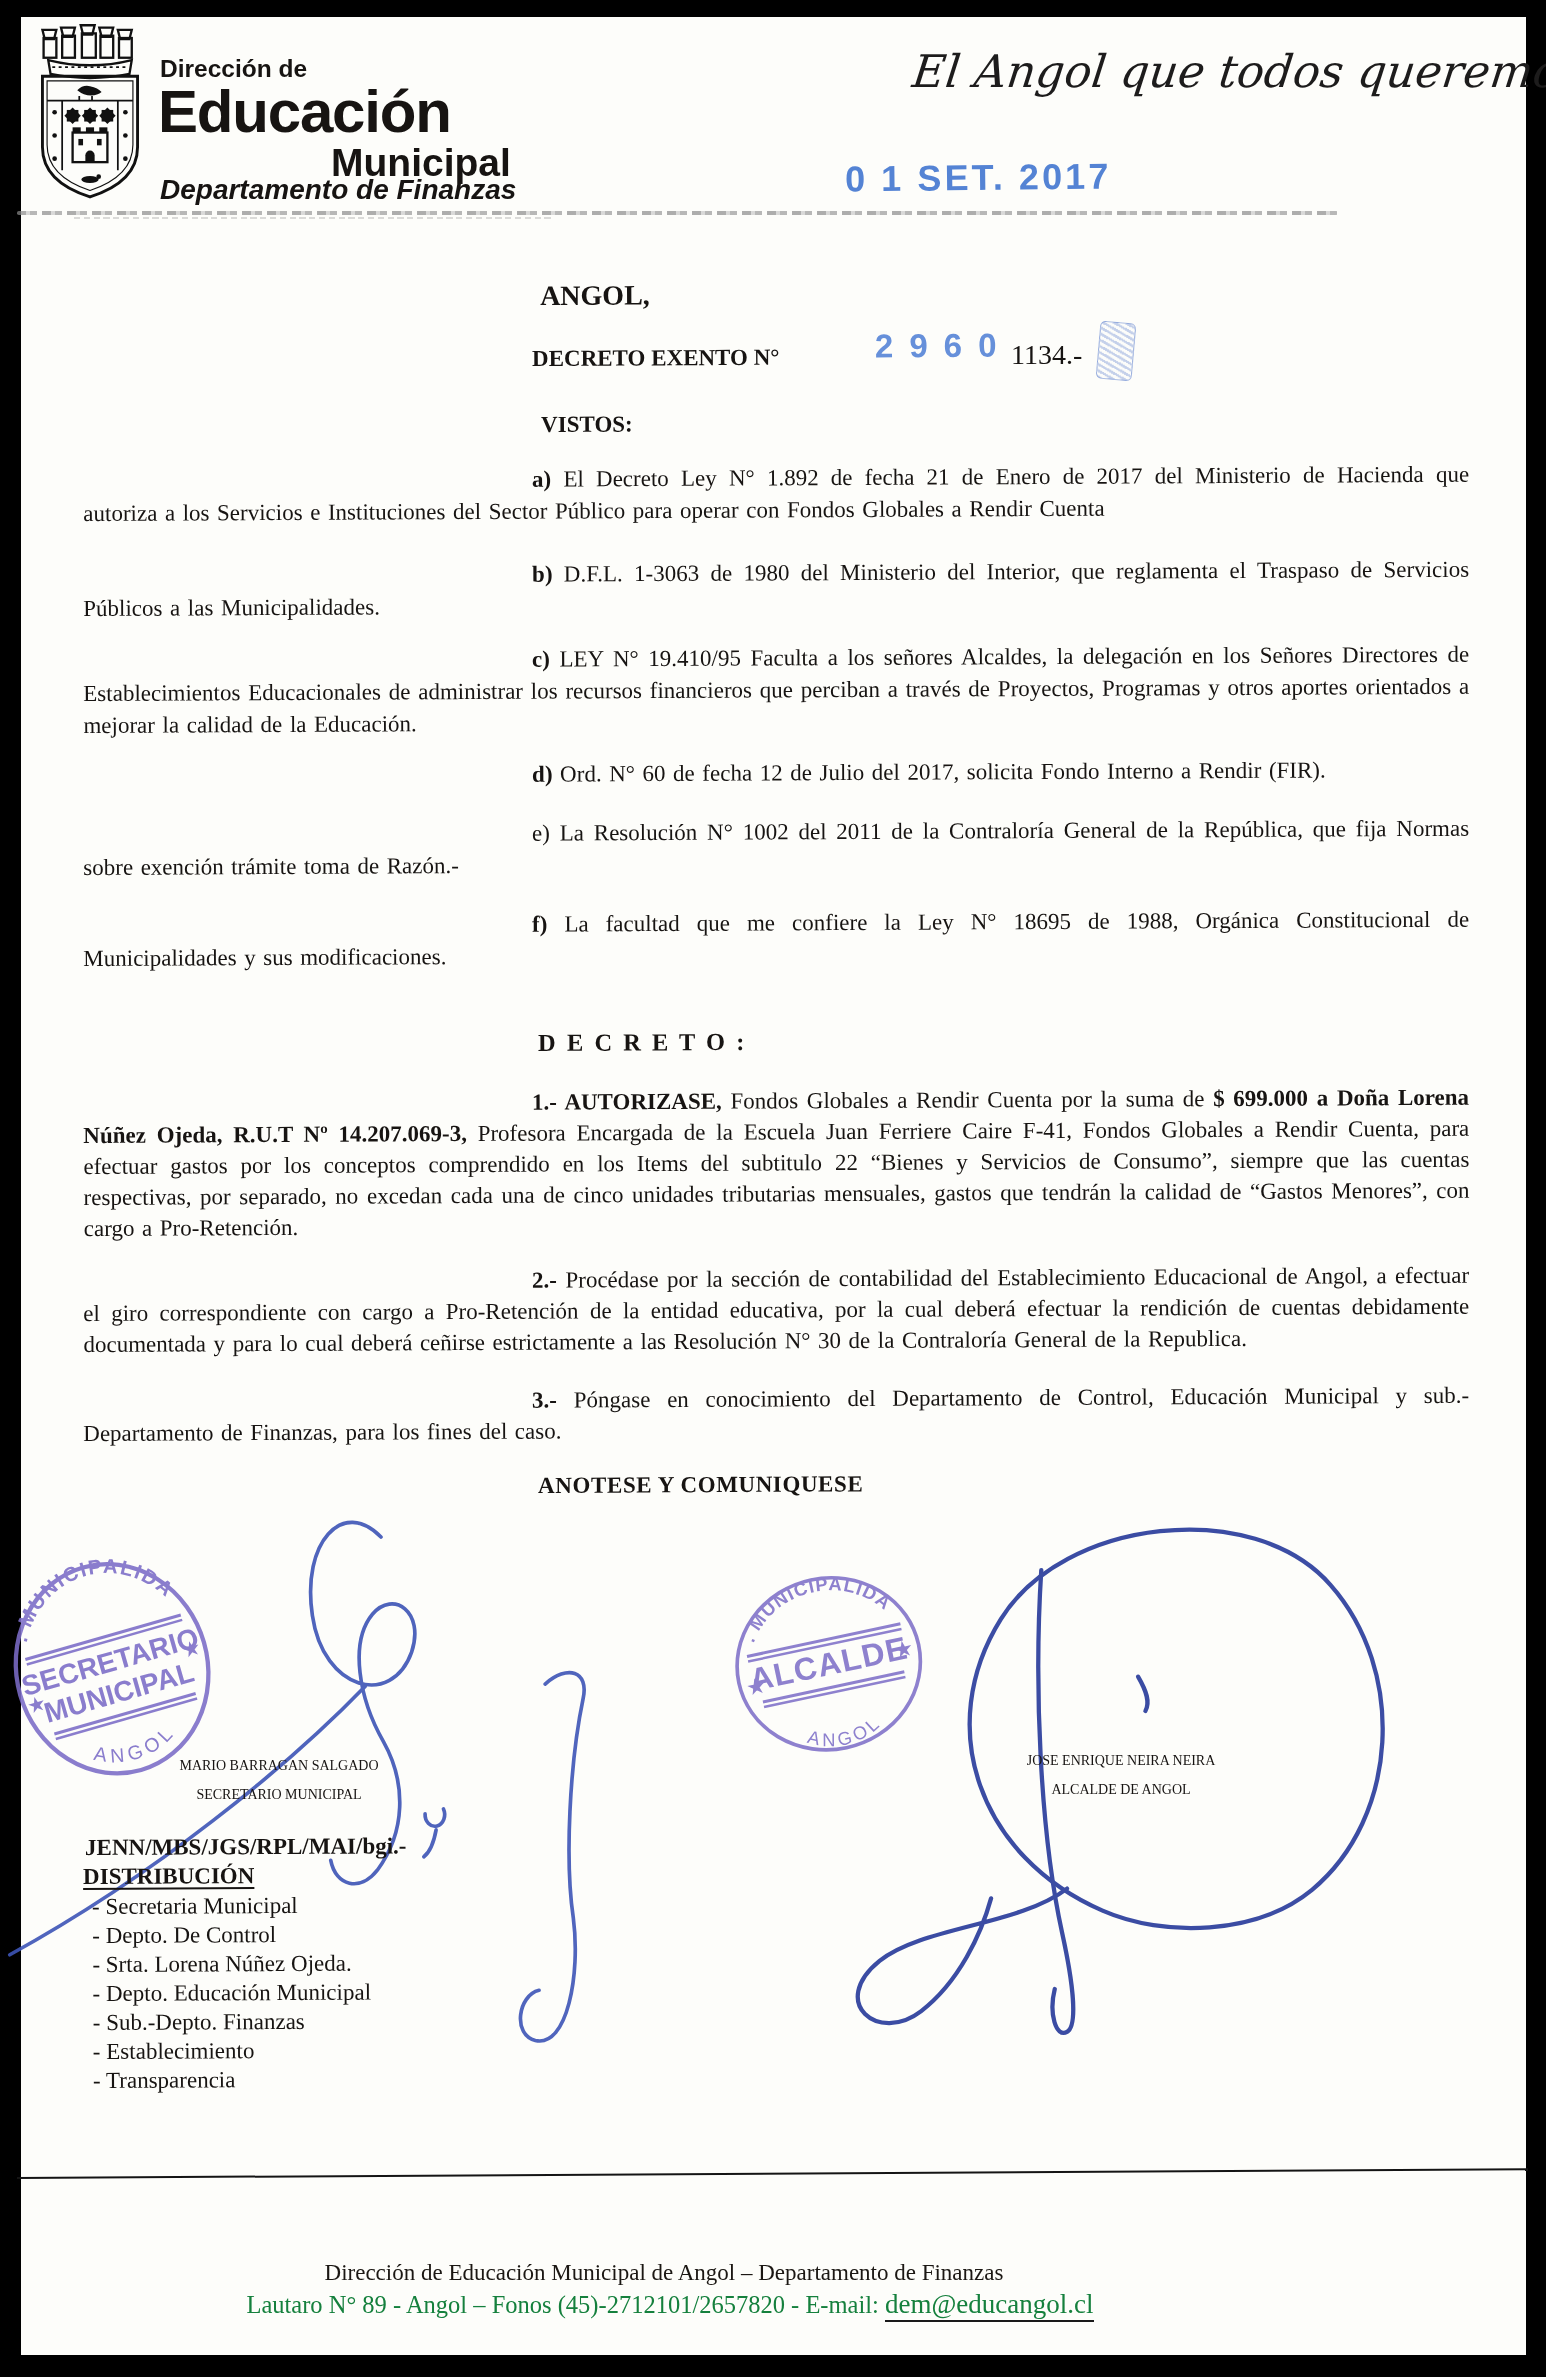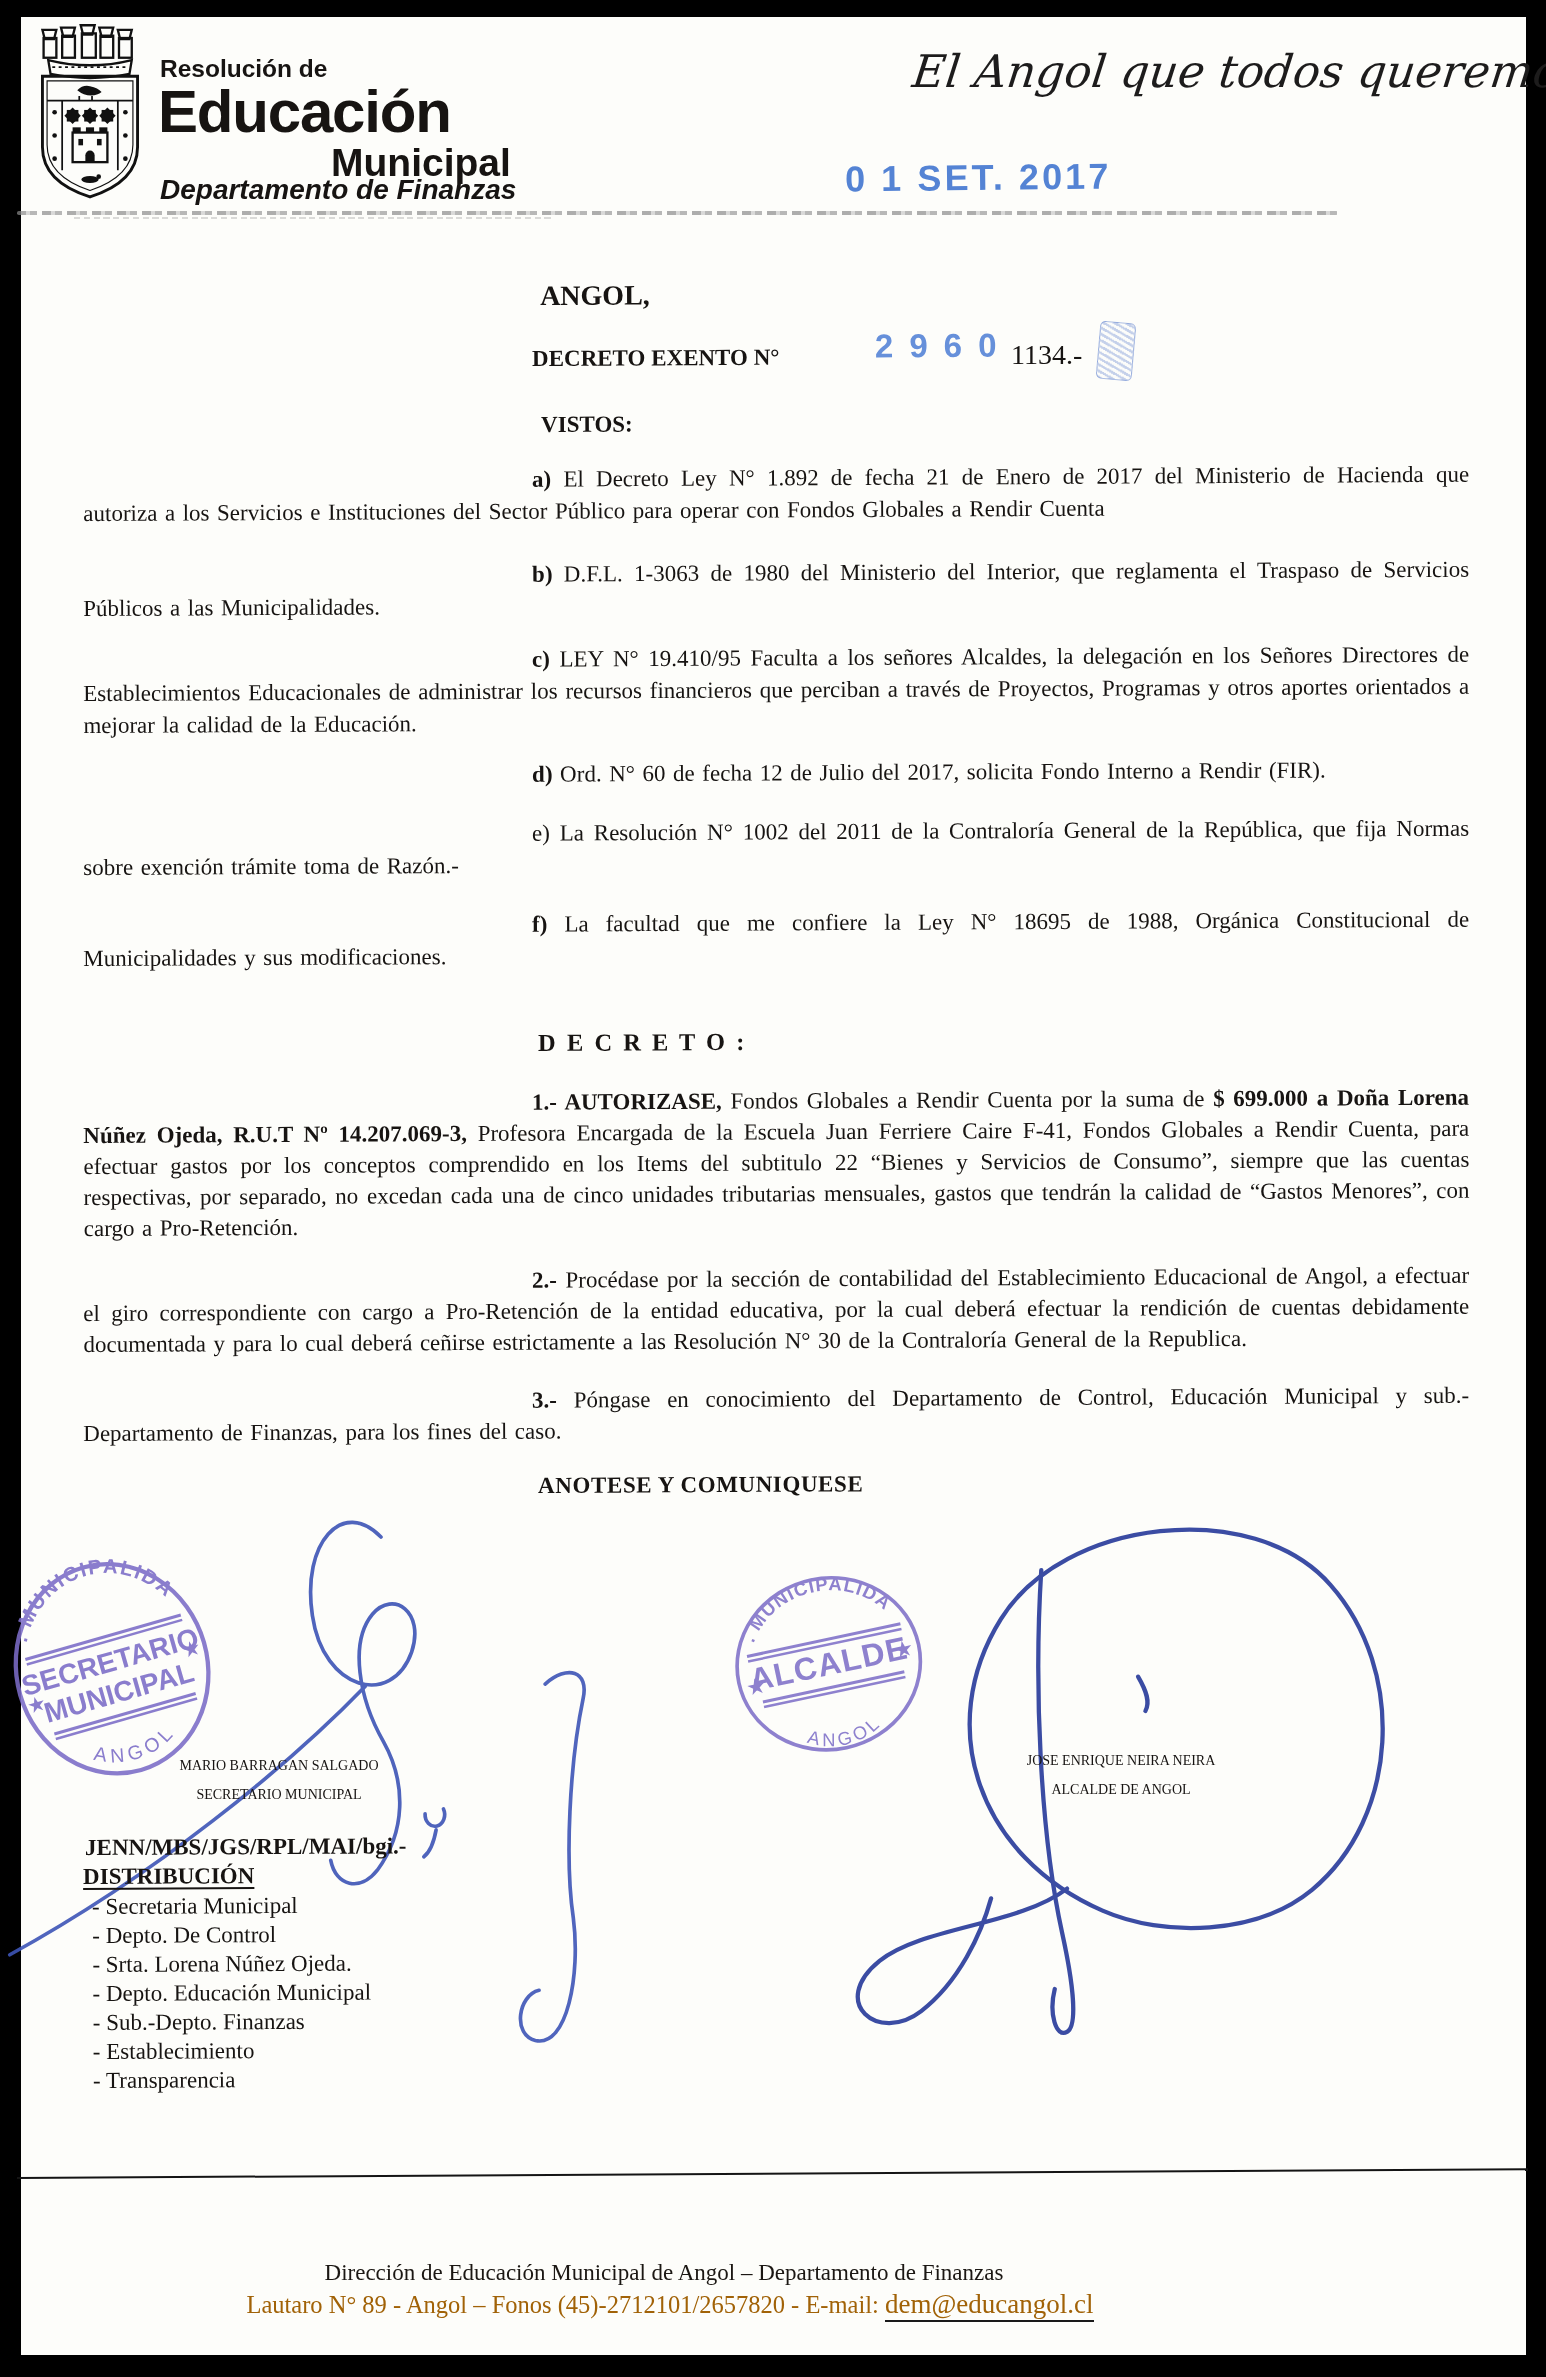--- a/index.html
+++ b/index.html
@@ -41,21 +41,21 @@
   
   .name-blk{position:absolute;text-align:center;font-weight:normal;font-size:14px;line-height:29px;}
   .initials{left:85px;top:1835px;font-size:23px;font-weight:bold;}
   .distr-h{left:83px;top:1864px;font-size:23px;font-weight:bold;text-decoration:underline;
            text-decoration-thickness:1.8px;text-underline-offset:3.7px;}
   .distr{left:92px;top:1892px;font-size:23px;line-height:29px;}
   
   .rule{left:17px;top:2177px;width:1511px;height:1.8px;background:#141414;
         transform:rotate(-0.33deg);transform-origin:left center;}
   .foot{left:0;top:2260px;width:1328px;text-align:center;font-size:23px;color:#1b1713;}
-  .foot2{left:0;top:2289px;width:1340px;text-align:center;font-size:24.5px;color:#a16207;}
+  .foot2{left:0;top:2289px;width:1340px;text-align:center;font-size:24.5px;color:#15803d;}
   .foot2 .email{font-size:27px;font-weight:normal;border-bottom:2.5px solid #1a1a1a;padding-bottom:0.6px;}
   .overlay{position:absolute;left:0;top:1489px;width:1546px;height:613px;pointer-events:none;}
   svg text{font-family:"Liberation Sans",sans-serif;}
 </style>
 </head>
 <body>
 
 <div class="sheet"></div>
 
 <svg class="abs" style="left:32px;top:22px;width:116px;height:184px" viewBox="0 0 200 310">
@@ -100,21 +100,21 @@
       <rect x="116" y="178" width="14" height="9"></rect>
     <rect x="80" y="198" width="8" height="11"></rect>
       <rect x="112" y="198" width="8" height="11"></rect>
     <path d="M92,238 v-12 a8,8 0 0 1 16,0 v12 z"></path>
     <ellipse cx="100" cy="268" rx="15" ry="6"></ellipse>
       <circle cx="115" cy="263" r="4"></circle>
   </g>
   <rect x="70" y="187" width="60" height="51" fill="none" stroke="#111" stroke-width="4"></rect>
 </svg>
 
-<div class="abs sans h-dir">Resolución de</div>
+<div class="abs sans h-dir">Dirección de</div>
 <div class="abs sans h-edu">Educación</div>
 <div class="abs sans h-mun">Municipal</div>
 <div class="abs sans h-dep">Departamento de Finanzas</div>
 <div class="abs slogan">El Angol que todos queremos</div>
 <div class="abs sans datestamp">0 1 SET. 2017</div>
 <div class="abs hatchline"></div>
 <div class="abs hatchline2"></div>
 
 <div class="abs city r">ANGOL,</div>
 <div class="abs dlabel r">DECRETO EXENTO N°</div>

